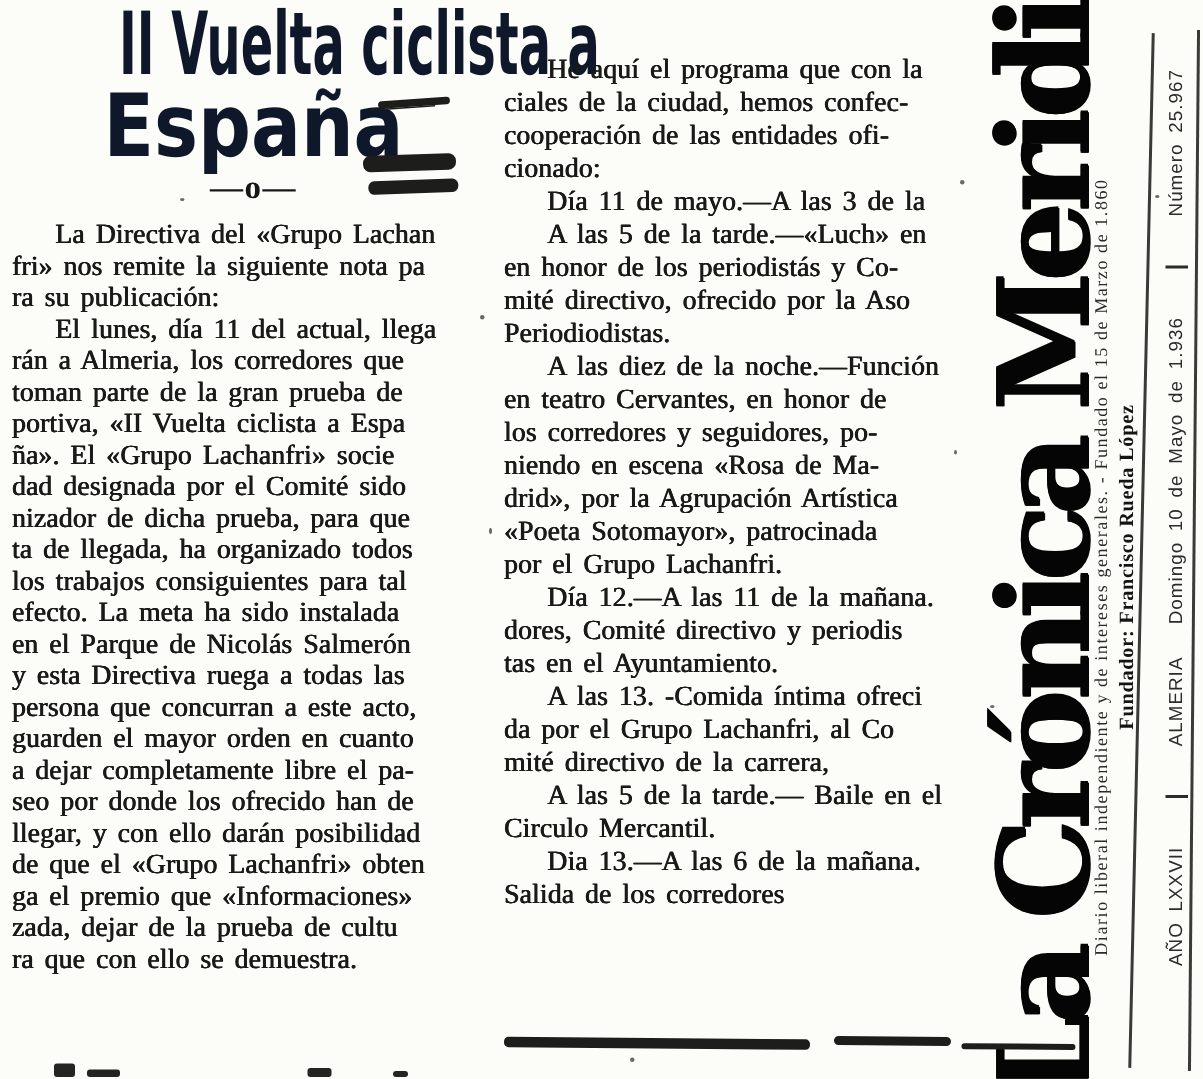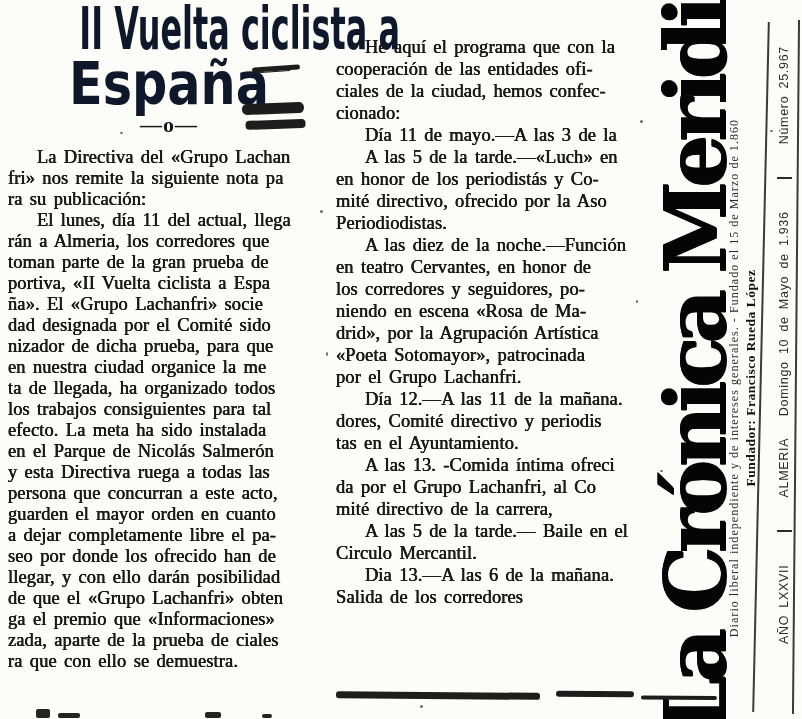--- a/index.html
+++ b/index.html
@@ -75,43 +75,42 @@
       <div class="line">&nbsp;&nbsp;&nbsp;&nbsp;La Directiva del «Grupo Lachan</div>
       <div class="line">fri» nos remite la siguiente nota pa</div>
       <div class="line">ra su publicación:</div>
       <div class="line">&nbsp;&nbsp;&nbsp;&nbsp;El lunes, día 11 del actual, llega</div>
       <div class="line">rán a Almeria, los corredores que</div>
       <div class="line">toman parte de la gran prueba de</div>
       <div class="line">portiva, «II Vuelta ciclista a Espa</div>
       <div class="line">ña». El «Grupo Lachanfri» socie</div>
       <div class="line">dad designada por el Comité sido</div>
       <div class="line">nizador de dicha prueba, para que</div>
-      <div class="line">en nuestra ciudad organice la me</div>
       <div class="line">ta de llegada, ha organizado todos</div>
       <div class="line">los trabajos consiguientes para tal</div>
       <div class="line">efecto. La meta ha sido instalada</div>
       <div class="line">en el Parque de Nicolás Salmerón</div>
       <div class="line">y esta Directiva ruega a todas las</div>
       <div class="line">persona que concurran a este acto,</div>
       <div class="line">guarden el mayor orden en cuanto</div>
       <div class="line">a dejar completamente libre el pa-</div>
       <div class="line">seo por donde los ofrecido han de</div>
       <div class="line">llegar, y con ello darán posibilidad</div>
       <div class="line">de que el «Grupo Lachanfri» obten</div>
       <div class="line">ga el premio que «Informaciones»</div>
-      <div class="line">zada, aparte de la prueba de ciales</div>
+      <div class="line">zada, dejar de la prueba de cultu</div>
       <div class="line">ra que con ello se demuestra.</div>
     </div>
 </div>
 
 <div class="col" id="col2">
   <div class="lines" style="position:static;">
       <div class="line">&nbsp;&nbsp;&nbsp;&nbsp;He aquí el programa que con la</div>
+      <div class="line">ciales de la ciudad, hemos confec-</div>
       <div class="line">cooperación de las entidades ofi-</div>
-      <div class="line">ciales de la ciudad, hemos confec-</div>
       <div class="line">cionado:</div>
       <div class="line">&nbsp;&nbsp;&nbsp;&nbsp;Día 11 de mayo.—A las 3 de la</div>
       <div class="line">&nbsp;&nbsp;&nbsp;&nbsp;A las 5 de la tarde.—«Luch» en</div>
       <div class="line">en honor de los periodistás y Co-</div>
       <div class="line">mité directivo, ofrecido por la Aso</div>
       <div class="line">Periodiodistas.</div>
       <div class="line">&nbsp;&nbsp;&nbsp;&nbsp;A las diez de la noche.—Función</div>
       <div class="line">en teatro Cervantes, en honor de</div>
       <div class="line">los corredores y seguidores, po-</div>
       <div class="line">niendo en escena «Rosa de Ma-</div>

